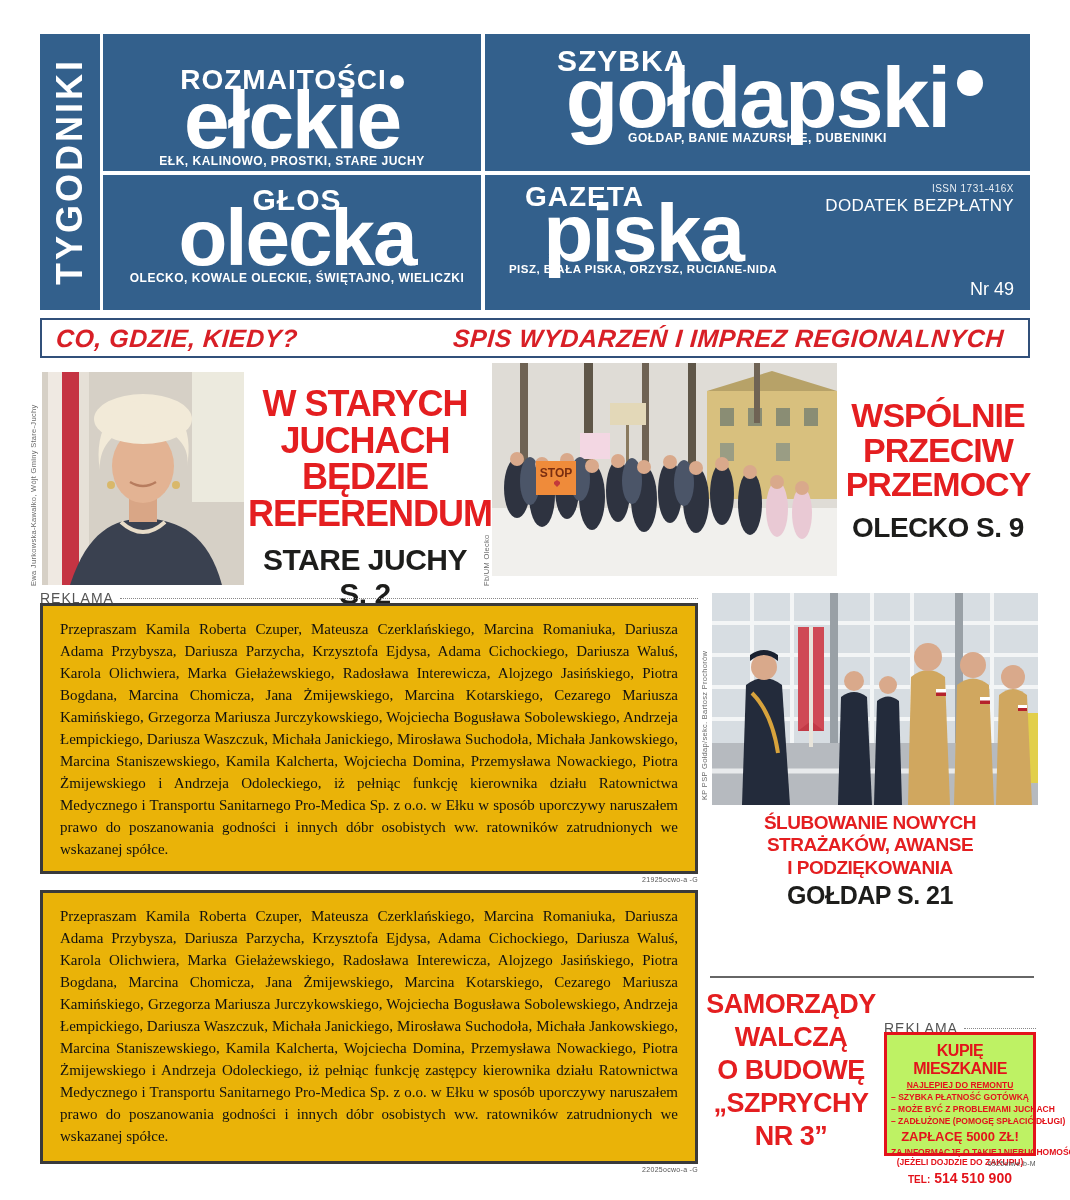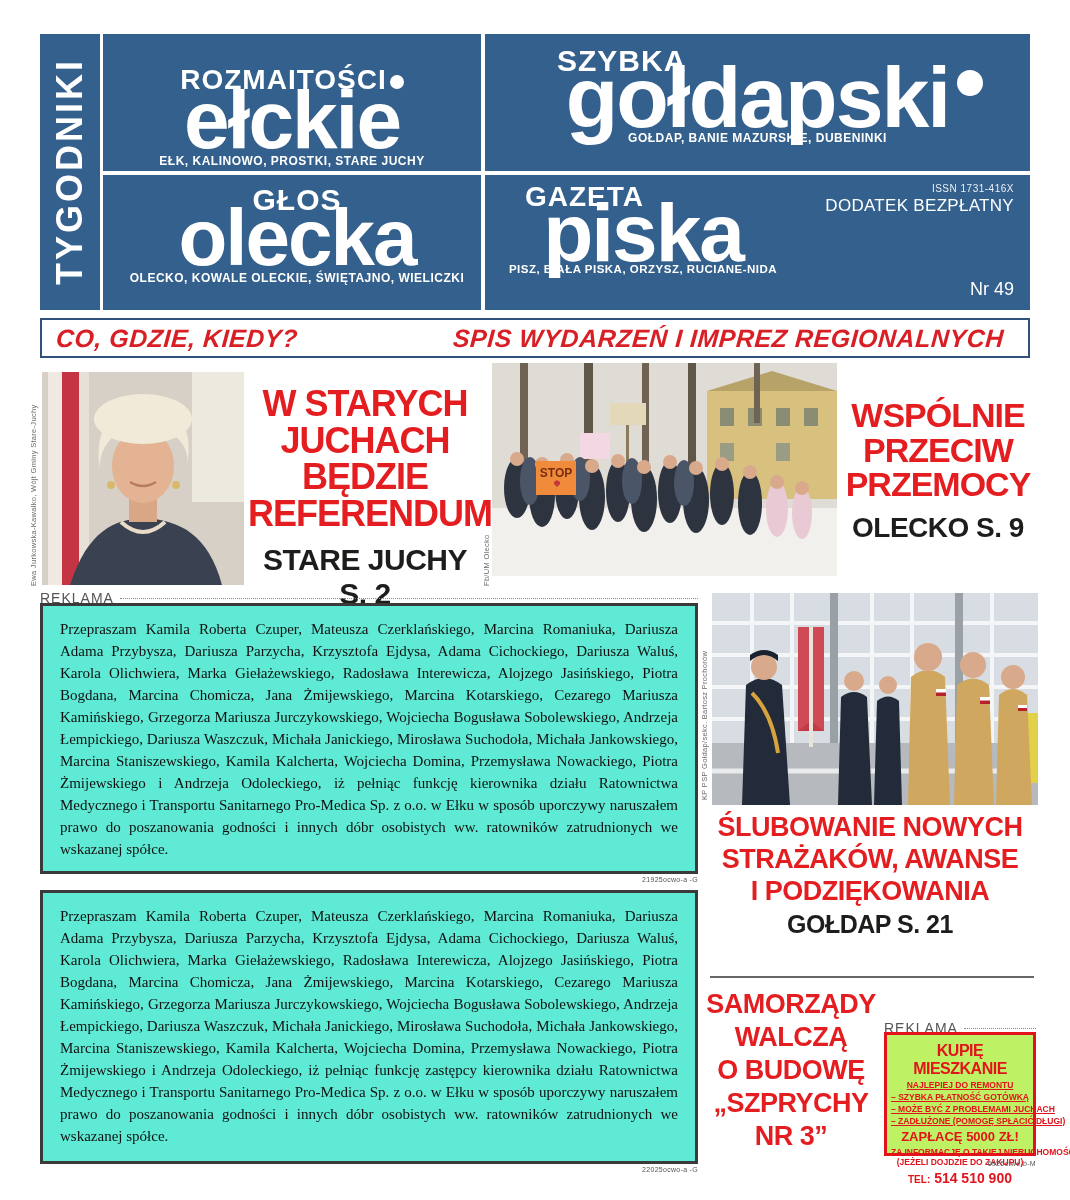--- a/index.html
+++ b/index.html
@@ -67,42 +67,42 @@
   .feature-head .red { color:#e41e20; font-weight:bold; line-height:1.02; letter-spacing:-1px; }
   .feature-head .ref { color:#1d1d1b; font-weight:bold; letter-spacing:-.5px; margin-top:6px; }
 
   .head-1 { left:248px; top:386px; width:234px; }
   .head-1 .red { font-size:36px; }
   .head-1 .ref { font-size:30px; margin-top:10px; }
   .head-2 { left:843px; top:398px; width:190px; }
   .head-2 .red { font-size:34px; }
   .head-2 .ref { font-size:28px; margin-top:10px; }
   .head-3 { left:702px; top:812px; width:336px; }
-  .head-3 .red { font-size:27px; line-height:1.18; letter-spacing:-.5px; }
+  .head-3 .red { font-size:19px; line-height:1.18; letter-spacing:-.5px; }
   .head-3 .ref { font-size:25px; margin-top:2px; }
   .head-4 { left:702px; top:988px; width:178px; }
   .head-4 .red { font-size:27px; line-height:1.22; letter-spacing:-.5px; }
   .head-4 .ref { font-size:25px; margin-top:2px; }
 
   
   .rek-label { position:absolute; display:flex; align-items:center; color:#555; font-size:14px; letter-spacing:1px; }
   .rek-label i { flex:1; border-top:1px dotted #888; margin-left:6px; height:0; }
-  .apology { position:absolute; left:40px; width:658px; border:3px solid #3a3a3a; background:#5eead4;
+  .apology { position:absolute; left:40px; width:658px; border:3px solid #3a3a3a; background:#eab308;
     padding:12px 17px; font-family:"Liberation Serif", serif; font-size:15px; line-height:1.47;
     text-align:justify; color:#111; }
   .ad-code { position:absolute; color:#555; font-size:7px; text-align:right; letter-spacing:.3px; }
 
   
   .divider { position:absolute; left:710px; top:976px; width:324px; border-top:2px solid #666; }
   .yellow-ad { position:absolute; left:884px; top:1032px; width:152px; height:124px;
     background:#bef264; border:3px solid #e3131b; color:#e3131b; text-align:center;
     padding:7px 4px 5px; display:flex; flex-direction:column; }
   .yellow-ad .t1 { font-size:16px; font-weight:800; letter-spacing:-.5px; }
   .yellow-ad .t2 { font-size:8.5px; font-weight:bold; text-decoration:underline; margin-top:2px; }
-  .yellow-ad .li { font-size:8.5px; font-weight:bold; margin-top:2px; white-space:nowrap;text-decoration:underline; }
+  .yellow-ad .li { font-size:8.5px; font-weight:bold; margin-top:2px; white-space:nowrap; }
   .yellow-ad .t3 { font-size:13px; font-weight:800; margin-top:3px; }
   .yellow-ad .t4 { font-size:8.5px; font-weight:bold; margin-top:3px; white-space:nowrap; }
   .yellow-ad .t5 { font-size:8.5px; font-weight:bold; }
   .yellow-ad .tel { font-size:14px; font-weight:800; margin-top:3px; }
   .yellow-ad .tel em { font-style:normal; font-size:10px; font-weight:bold; }
 </style>
 </head>
 <body>
 
 <div class="page">

